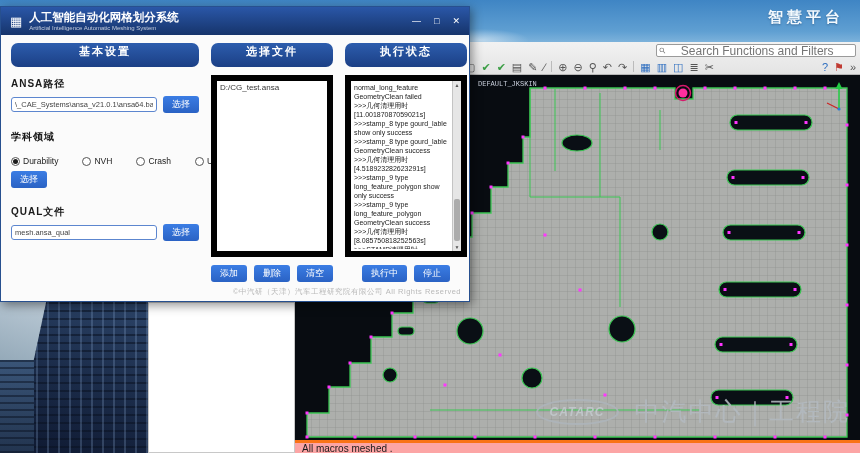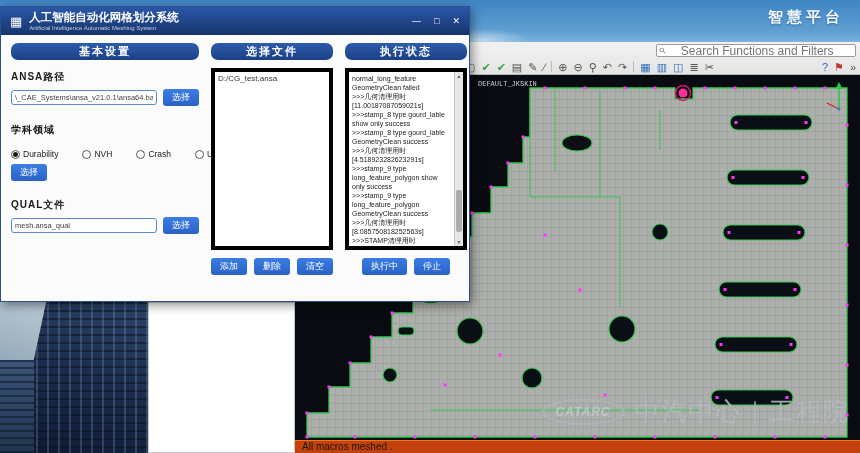--- a/index.html
+++ b/index.html
@@ -27,59 +27,59 @@
   .search-input { border:none; outline:none; flex:1; font-size:12px; color:#555; background:transparent;
     height:11px; font-family:"Liberation Sans",sans-serif;margin-left:12px; }
   .icons-row { position:absolute; left:170px; right:4px; top:17px; height:15px;
     display:flex; align-items:center; gap:6px; font-size:11px; color:#555; }
   .tb-ic { line-height:14px; cursor:default; }
   .tb-ic.g { color:#3b9e45; } .tb-ic.b { color:#2f6fc0; } .tb-ic.r { color:#c03a32; }
   .tb-divider { width:1px; height:11px; background:#bbb; }
   .tb-spacer { flex:1; }
 
   .ansa-viewport { position:absolute; left:0; top:33px; width:565px; height:365px; background:#080c11; overflow:hidden; }
-  .ansa-status { position:absolute; left:0; top:398px; width:565px; height:13px; background:#c2410c;
-    border-top:1px solid #f97316; font-size:10px; line-height:12px; color:#1a1a1a; padding-left:7px; }
-
-  
-  .watermark { position:absolute; right:10px; bottom:12px; display:flex; align-items:center; gap:10px; opacity:.88; }
+  .ansa-status { position:absolute; left:0; top:398px; width:565px; height:13px; background:#fca5a5;
+    border-top:3px solid #f97316; font-size:10px; line-height:12px; color:#1a1a1a; padding-left:7px; }
+
+  
+  .watermark { position:absolute; right:10px; bottom:12px; display:flex; align-items:center; gap:16px; opacity:.88; }
   .wm-logo { border:2px solid #aeb5bb; border-radius:50%; color:#c3cace; font-size:12px; font-weight:bold;
     font-style:italic; letter-spacing:1px; padding:4px 12px; }
   .wm-text { font-size:25px; font-weight:normal; color:#b3bac0; letter-spacing:2px; }
 
   
   .dlg { position:absolute; left:0; top:6px; width:470px; height:296px; background:#fbfbfb;
     border:1px solid #27508f; box-shadow:2px 3px 10px rgba(0,0,0,.45); z-index:10; }
   .dlg-title { height:28px; background:linear-gradient(#2a57a8,#16346b); display:flex; align-items:center;
     padding:0 9px; gap:7px; }
   .app-icon { color:#fff; font-size:13px; line-height:13px; }
   .dlg-title-txt { font-size:11.5px; font-weight:bold; color:#fff; line-height:13px; }
   .dlg-sub-txt { font-size:6px; color:rgba(255,255,255,.72); line-height:8px; }
   .win-btns { margin-left:auto; display:flex; gap:13px; color:#fff; font-size:9px; }
   .win-btn { cursor:default; line-height:10px; }
   .dlg-body { position:absolute; left:0; top:28px; right:0; bottom:0; }
 
   .col { position:absolute; top:8px; }
   .col-basic { left:10px; width:188px; }
   .col-files { left:210px; width:122px; }
   .col-status { left:344px; width:122px;border-radius:23px; }
-  .pill { height:17px; line-height:17px; border-radius:7px; text-align:center; color:#fff;
+  .pill { height:24px; line-height:17px; border-radius:7px; text-align:center; color:#fff;
     font-size:11px; font-weight:bold; letter-spacing:2px; background:linear-gradient(#2d5dad,#1b3f85); }
   .fld-label { margin-top:10px; font-size:10px; font-weight:bold; color:#1a1a1a; letter-spacing:1px; }
   .fld-label.mt { margin-top:17px; }
   .fld-row { margin-top:5px; display:flex; gap:6px; align-items:center; }
   .fld-input { flex:1; height:15px; border:1px solid #5c86cf; border-radius:3px; font-size:7.5px;
     color:#444; padding:0 3px; background:#fff; font-family:"Liberation Sans",sans-serif; min-width:0; }
   .btn { background:linear-gradient(#3b7de4,#2a62c4); border:none; color:#fff; font-size:9px; height:17px;
     padding:0 9px; border-radius:3px; font-family:"Liberation Sans",sans-serif; line-height:15px; cursor:default; }
   .radio-row { margin-top:12px; display:flex; gap:24px; align-items:center; font-size:8.5px; color:#222; flex-wrap:nowrap; }
   .radio-opt { display:flex; align-items:center; gap:3px; }
   .radio { width:9px; height:9px; border:1px solid #555; border-radius:50%; background:#fff; flex:none; }
   .radio.checked::after { content:""; display:block; width:5px; height:5px; border-radius:50%; background:#1a1a1a; margin:1px; }
-  .box { margin-top:8px; height:182px; border:4px solid #000000; background:#fff; font-size:8px;
+  .box { margin-top:8px; height:182px; border:6px solid #000000; background:#fff; font-size:8px;
     color:#333; padding:2px 3px; position:relative; }
   .file-item { line-height:10px; white-space:pre-line; }
   .btn-row { margin-top:8px; display:flex; gap:7px; justify-content:center; }
   .log-box { padding-right:12px; }
   .log-text { font-size:7px; line-height:9px; white-space:pre-line; color:#222; height:100%; overflow:hidden; }
   .sb { position:absolute; top:0; right:0; bottom:0; width:9px; background:#e6e6e6; border-left:1px solid #c4c4c4; }
   .sb-btn { height:8px; font-size:5px; text-align:center; color:#555; line-height:8px; }
   .sb-btn.bottom { position:absolute; bottom:0; left:0; right:0; }
   .sb-thumb { position:absolute; left:1px; right:1px; top:118px; height:42px; background:#acacac; border-radius:2px; }
   .dlg-footer { position:absolute; right:8px; bottom:4px; font-size:7.5px; color:#b9b9b9; letter-spacing:.5px; }
@@ -364,16 +364,17 @@
             <div class="sb-thumb"></div>
             <div class="sb-btn bottom">▼</div>
           </div>
         </div>
         <div class="btn-row">
           <button class="btn">执行中</button>
           <button class="btn">停止</button>
         </div>
       </div>
 
+      <div class="dlg-footer">©中汽研（天津）汽车工程研究院有限公司   All Rights Reserved</div>
     </div>
   </div>
 
 </div>
 
 </body></html>

